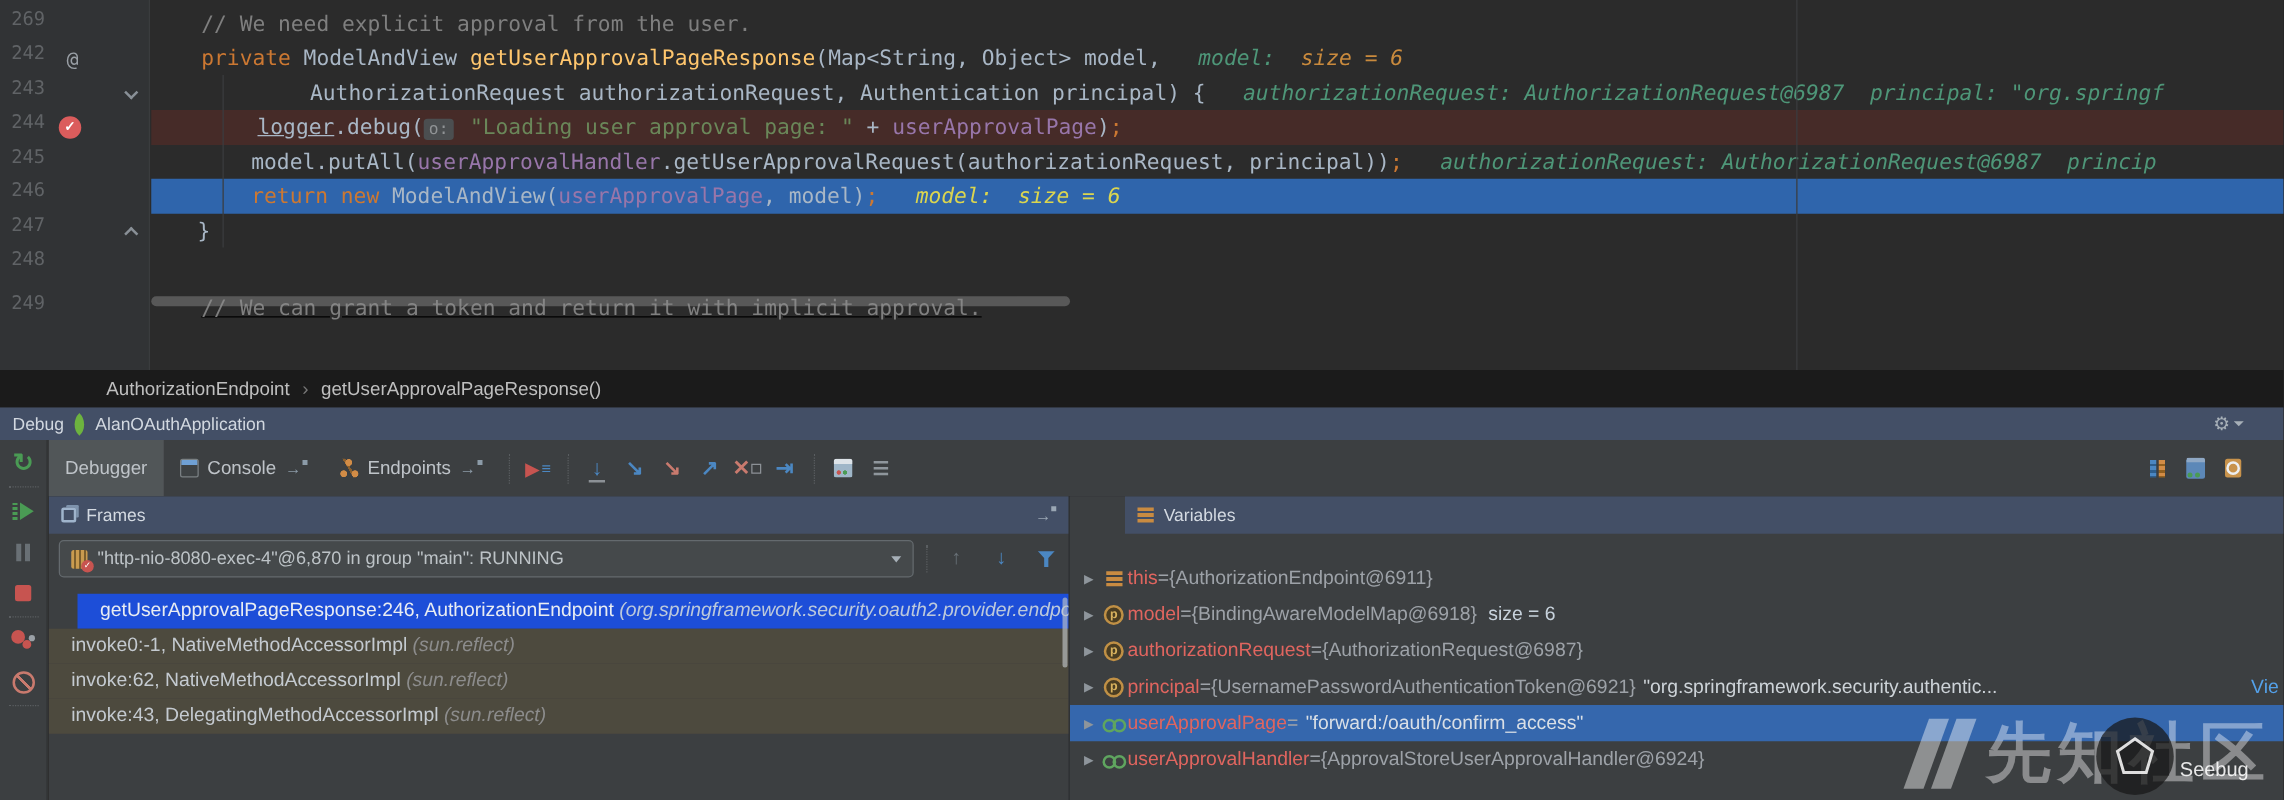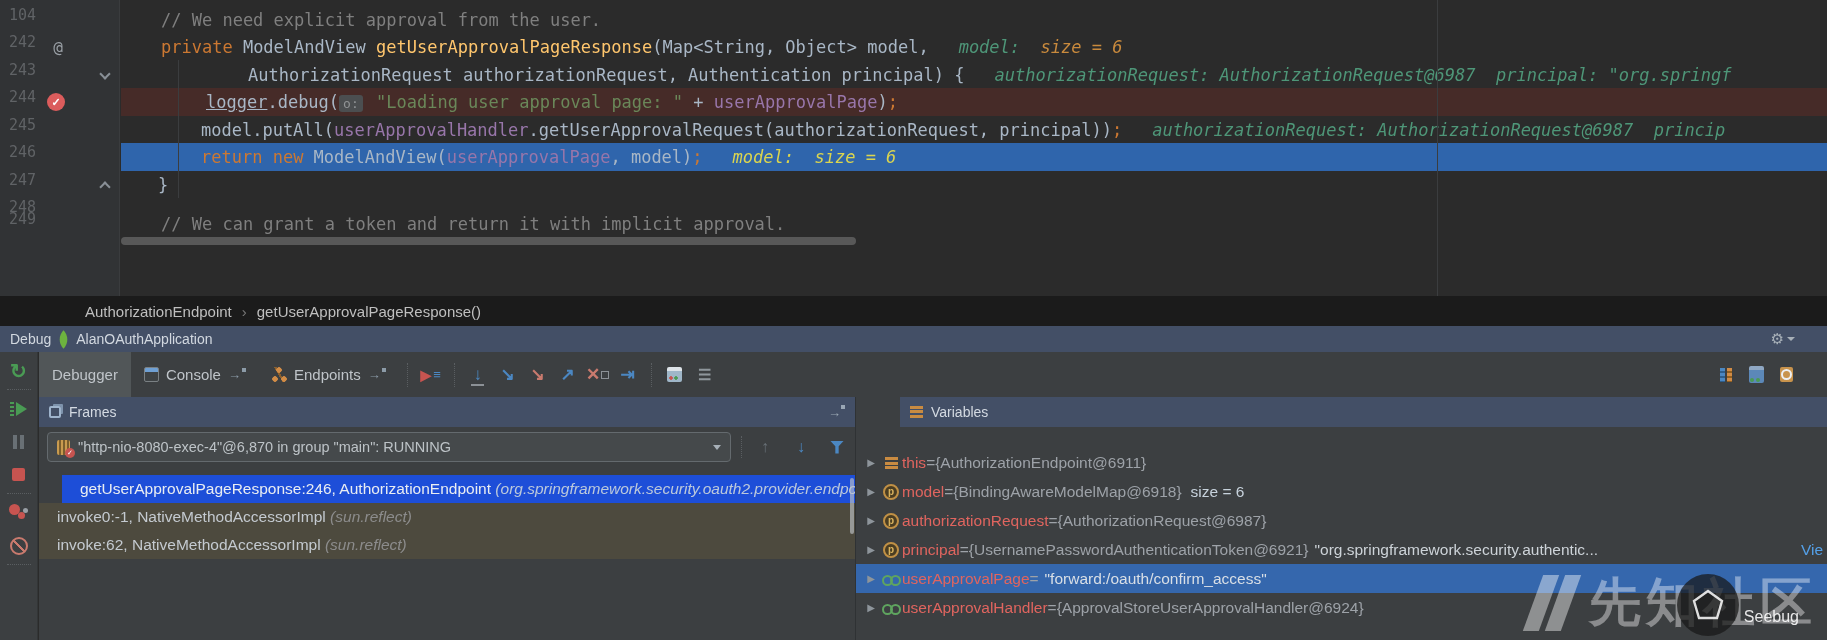--- a/index.html
+++ b/index.html
@@ -151,29 +151,29 @@
 </style>
 </head>
 <body>
 
 <div id="app">
 
   <div class="editor">
     <div class="gutter-bg"></div>
     <div id="ed-lines">
         <div class="ed-row" style="top: -22px;"><span class="code" style="padding-left: 40px;"></span></div>
-        <div class="ed-row" style="top: 5.5px;"><span class="ln-num">104</span><span class="code" style="padding-left: 40px;"><span class="tk cm">// We need explicit approval from the user.</span></span></div>
+        <div class="ed-row" style="top: 5.5px;"><span class="ln-num">269</span><span class="code" style="padding-left: 40px;"><span class="tk cm">// We need explicit approval from the user.</span></span></div>
         <div class="ed-row" style="top: 33px;"><span class="ln-num">242</span><span class="gut annotation">@</span><span class="code" style="padding-left: 40px;"><span class="tk kw">private </span><span class="tk pl">ModelAndView </span><span class="tk fn">getUserApprovalPageResponse</span><span class="tk pl">(Map&lt;String, Object&gt; model,</span><span class="tk h gap">model:</span><span class="tk ho">  size = 6</span></span></div>
         <div class="ed-row" style="top: 60.5px;"><span class="ln-num">243</span><span class="gut fold-down"></span><span class="code" style="padding-left: 127px;"><span class="tk pl">AuthorizationRequest authorizationRequest, Authentication principal) {</span><span class="tk h gap">authorizationRequest: AuthorizationRequest@6987  principal: "org.springf</span></span></div>
         <div class="ed-row bp" style="top: 88px;"><span class="ln-num">244</span><span class="gut breakpoint">✓</span><span class="code" style="padding-left: 85px;"><span class="tk lg">logger</span><span class="tk pl">.debug(</span><span class="tk chip">o:</span><span class="tk pl"> </span><span class="tk st">"Loading user approval page: "</span><span class="tk pl"> + </span><span class="tk fld">userApprovalPage</span><span class="tk pl">)</span><span class="tk kw">;</span></span></div>
         <div class="ed-row" style="top: 115.5px;"><span class="ln-num">245</span><span class="code" style="padding-left: 80px;"><span class="tk pl">model.putAll(</span><span class="tk fld">userApprovalHandler</span><span class="tk pl">.getUserApprovalRequest(authorizationRequest, principal))</span><span class="tk kw">;</span><span class="tk h gap">authorizationRequest: AuthorizationRequest@6987  princip</span></span></div>
         <div class="ed-row exec" style="top: 143px;"><span class="ln-num">246</span><span class="code" style="padding-left: 80px;"><span class="tk kw">return </span><span class="tk kw">new </span><span class="tk pl">ModelAndView(</span><span class="tk fld">userApprovalPage</span><span class="tk pl">, model)</span><span class="tk kw">;</span><span class="tk hy gap">model:  size = 6</span></span></div>
         <div class="ed-row" style="top: 170.5px;"><span class="ln-num">247</span><span class="gut fold-up"></span><span class="code" style="padding-left: 37px;"><span class="tk pl">}</span></span></div>
         <div class="ed-row" style="top: 198px;"><span class="ln-num">248</span><span class="code" style="padding-left: 40px;"></span></div>
-        <div class="ed-row" style="top: 210px;"><span class="ln-num">249</span><span class="code" style="padding-left: 40px;"><span class="tk cm">// We can grant a token and return it with implicit approval.</span></span></div>
+        <div class="ed-row" style="top: 233px; text-decoration: underline;"><span class="ln-num">249</span><span class="code" style="padding-left: 40px;"><span class="tk cm">// We can grant a token and return it with implicit approval.</span></span></div>
       </div>
     <div class="vguide" style="left:178px;top:60px;height:138px;"></div>
     <div class="vguide" style="left:1437px;top:0;height:296px;"></div>
     <div class="hscroll"></div>
   </div>
 
   <div class="breadcrumb" id="bc">
       <span class="bc-item">AuthorizationEndpoint</span>
       <span class="bc-sep">›</span>
       <span class="bc-item">getUserApprovalPageResponse()</span>
@@ -251,20 +251,21 @@
       <span class="fc-ic fc-up">↑</span>
       <span class="fc-ic fc-down">↓</span>
       <span class="fc-ic">
           <span class="ic-funnel"></span>
         </span>
     </div>
     <div class="fr-list" id="fr-list">
         <div class="fr-row selected"><span class="frm">getUserApprovalPageResponse:246, AuthorizationEndpoint </span><span class="fpk">(org.springframework.security.oauth2.provider.endpoint)</span></div>
         <div class="fr-row library"><span class="frm">invoke0:-1, NativeMethodAccessorImpl </span><span class="fpk">(sun.reflect)</span></div>
         <div class="fr-row library"><span class="frm">invoke:62, NativeMethodAccessorImpl </span><span class="fpk">(sun.reflect)</span></div>
+        <div class="fr-row library"><span class="frm">invoke:43, DelegatingMethodAccessorImpl </span><span class="fpk">(sun.reflect)</span></div>
       </div>
     <div class="fr-scroll"></div>
   </div>
 
   <div class="vars-panel">
     <div class="phead dots">
       <span class="ic-vars"></span>
       <span>Variables</span>
     </div>
     <div class="var-list" id="var-list">

